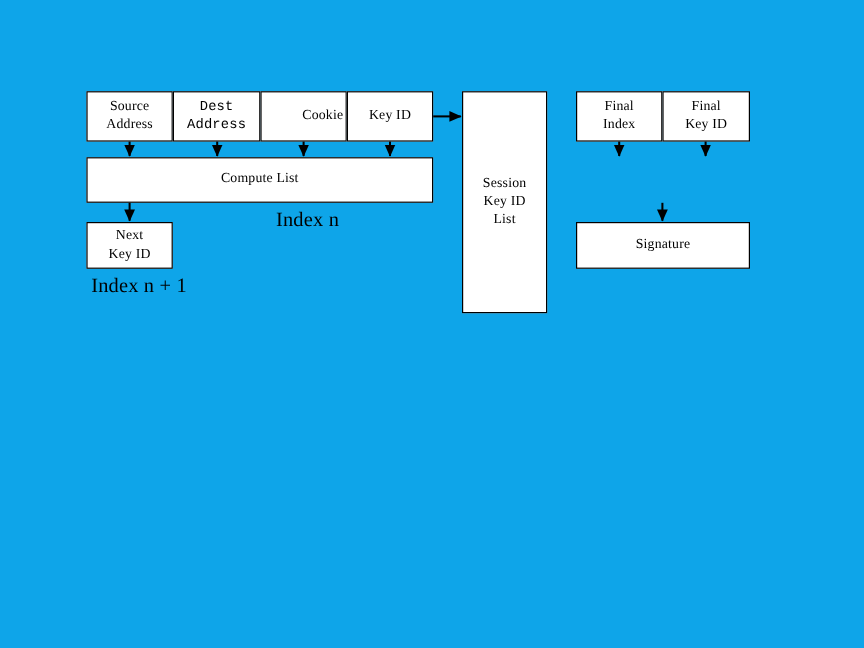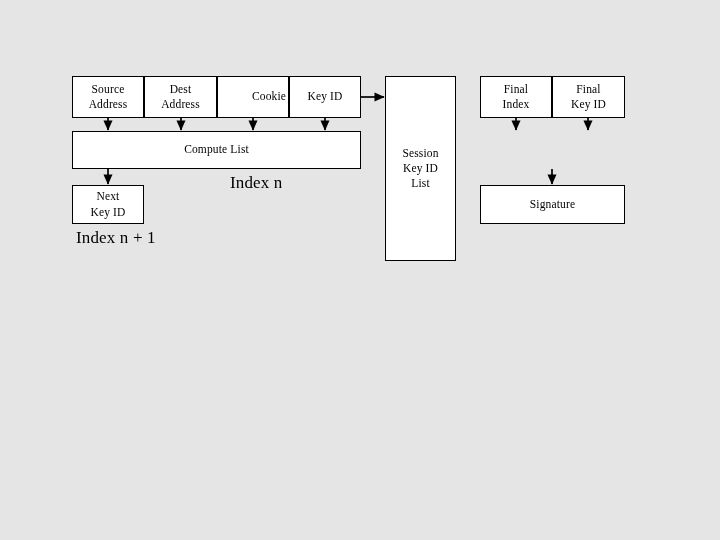--- a/index.html
+++ b/index.html
@@ -12,21 +12,21 @@
     width: 720px;
     height: 540px;
     font-family: "Liberation Serif", "DejaVu Serif", serif;
     color: #000000;
     overflow: hidden;
   }
   #diagram-canvas {
     position: relative;
     width: 720px;
     height: 540px;
-    background: #e5e5e5;
+    background: #0ea5e9;
   }
   .box {
     position: absolute;
     box-sizing: border-box;
     border: 1.6px solid #000000;
     background: #ffffff;
     display: flex;
     flex-direction: column;
     align-items: center;
     justify-content: center;
@@ -59,21 +59,21 @@
 </head>
 <body>
 
 <div id="diagram-canvas">
 
   <div class="box" style="left:72px; top:76px; width:72px; height:42px;">
     <span class="line">Source</span>
     <span class="line">Address</span>
   </div>
 
-  <div class="box" style="left:144px; top:76px; width:73px; height:42px;">
+  <div class="box" style="left:144px; top:76px; width:73px; height:42px;font-family:Liberation Mono, monospace;">
     <span class="line">Dest</span>
     <span class="line">Address</span>
   </div>
 
   <div class="box" style="left:217px; top:76px; width:72px; height:42px;padding-left:32px;">
     <span class="line">Cookie</span>
   </div>
 
   <div class="box" style="left:289px; top:76px; width:72px; height:42px;">
     <span class="line">Key ID</span>

